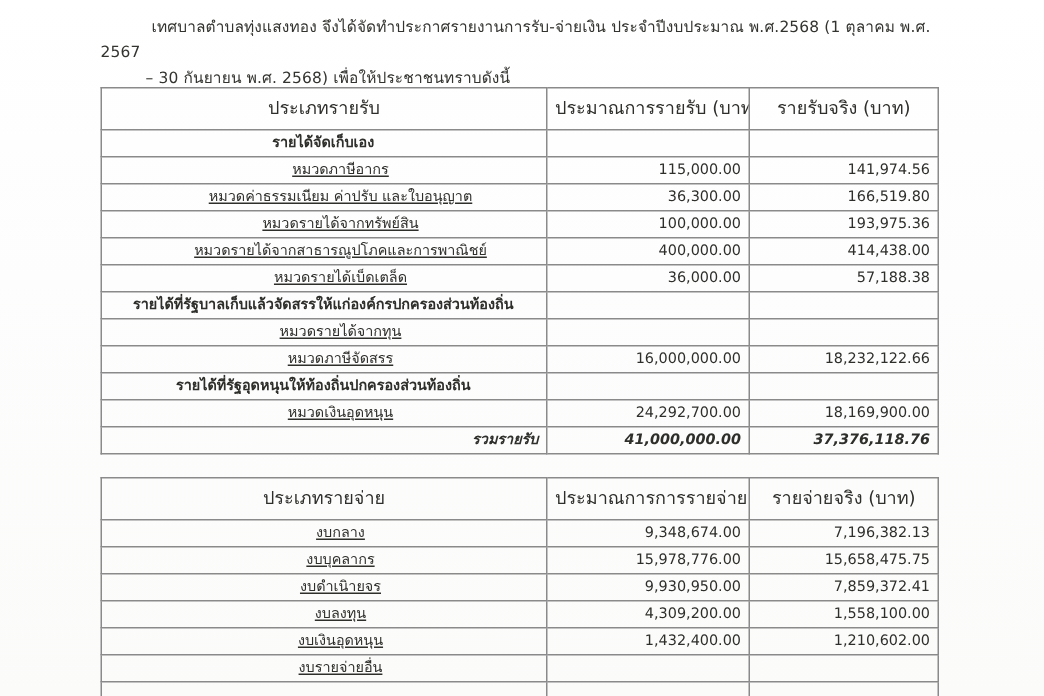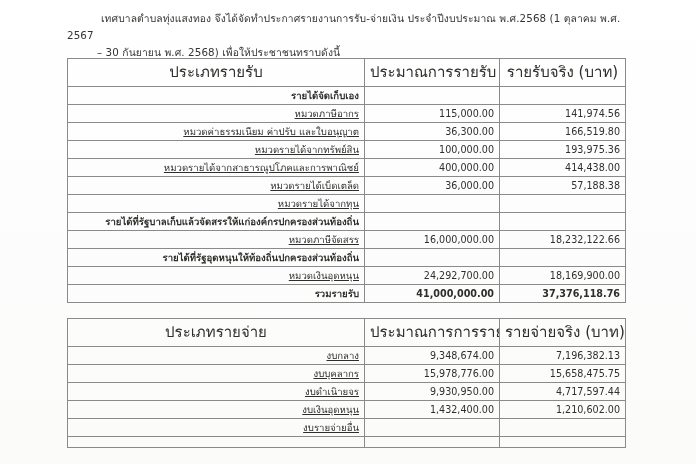--- a/index.html
+++ b/index.html
@@ -54,31 +54,31 @@
     line-height: 17px;
     box-sizing: border-box;
     white-space: nowrap;
     overflow: hidden;
     color: #2e2e2b;
   }
   table.sheet th {
     text-align: center;
     height: 27px;
     line-height: 27px;
-    font-size: 15px;
+    font-size: 12px;
   }
   col.c-name { width: 297px; }
   col.c-est  { width: 135px; }
   col.c-act  { width: 126px; }
 
   td.num { text-align: right; padding-right: 6px; }
-  td.name { text-align: right; }
+  td.name { text-align: center; }
   td.name.indent { padding-left: 27px; text-decoration: underline; }
   td.name.group { font-weight: bold; padding-left: 4px; }
-  tr.total td { font-weight: bold; }
+  tr.total td { font-weight: bold; font-style: italic; }
   td.total-label { text-align: right; font-weight: bold; padding-right: 6px; }
   tr.clipped td { height: 11px; line-height: 11px; }
 </style>
 </head>
 <body>
 
 <div class="page">
 
   <div class="intro">
     <span>เทศบาลตำบลทุ่งแสงทอง  จึงได้จัดทำประกาศรายงานการรับ-จ่ายเงิน ประจำปีงบประมาณ พ.ศ.2568 (1 ตุลาคม พ.ศ. 2567</span>
@@ -123,26 +123,26 @@
           <td class="name indent">หมวดรายได้จากสาธารณูปโภคและการพาณิชย์</td>
           <td class="num">400,000.00</td>
           <td class="num">414,438.00</td>
         </tr>
         <tr>
           <td class="name indent">หมวดรายได้เบ็ดเตล็ด</td>
           <td class="num">36,000.00</td>
           <td class="num">57,188.38</td>
         </tr>
         <tr>
+          <td class="name group">รายได้ที่รัฐบาลเก็บแล้วจัดสรรให้แก่องค์กรปกครองส่วนท้องถิ่น</td>
+          <td class="num"></td>
+          <td class="num"></td>
+        </tr>
+        <tr>
           <td class="name indent">หมวดรายได้จากทุน</td>
-          <td class="num"></td>
-          <td class="num"></td>
-        </tr>
-        <tr>
-          <td class="name group">รายได้ที่รัฐบาลเก็บแล้วจัดสรรให้แก่องค์กรปกครองส่วนท้องถิ่น</td>
           <td class="num"></td>
           <td class="num"></td>
         </tr>
         <tr>
           <td class="name indent">หมวดภาษีจัดสรร</td>
           <td class="num">16,000,000.00</td>
           <td class="num">18,232,122.66</td>
         </tr>
         <tr>
           <td class="name group">รายได้ที่รัฐอุดหนุนให้ท้องถิ่นปกครองส่วนท้องถิ่น</td>
@@ -182,21 +182,26 @@
           <td class="num">7,196,382.13</td>
         </tr>
         <tr>
           <td class="name indent">งบบุคลากร</td>
           <td class="num">15,978,776.00</td>
           <td class="num">15,658,475.75</td>
         </tr>
         <tr>
           <td class="name indent">งบดำเนิายจร</td>
           <td class="num">9,930,950.00</td>
-          <td class="num">4,717,597.44</td>
+          <td class="num">7,859,372.41</td>
+        </tr>
+        <tr>
+          <td class="name indent">งบลงทุน</td>
+          <td class="num">4,309,200.00</td>
+          <td class="num">1,558,100.00</td>
         </tr>
         <tr>
           <td class="name indent">งบเงินอุดหนุน</td>
           <td class="num">1,432,400.00</td>
           <td class="num">1,210,602.00</td>
         </tr>
         <tr>
           <td class="name indent">งบรายจ่ายอื่น</td>
           <td class="num"></td>
           <td class="num"></td>

